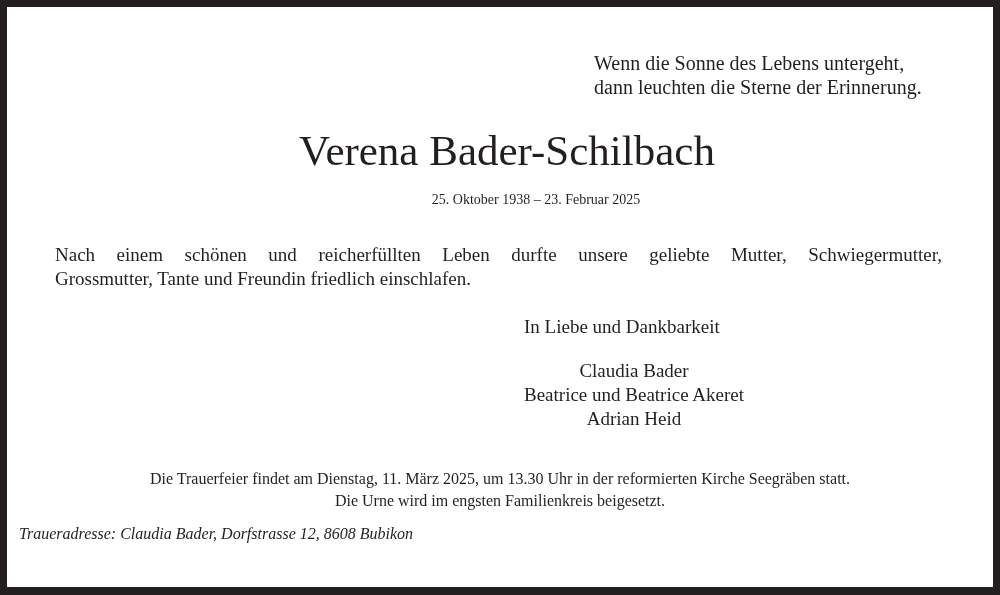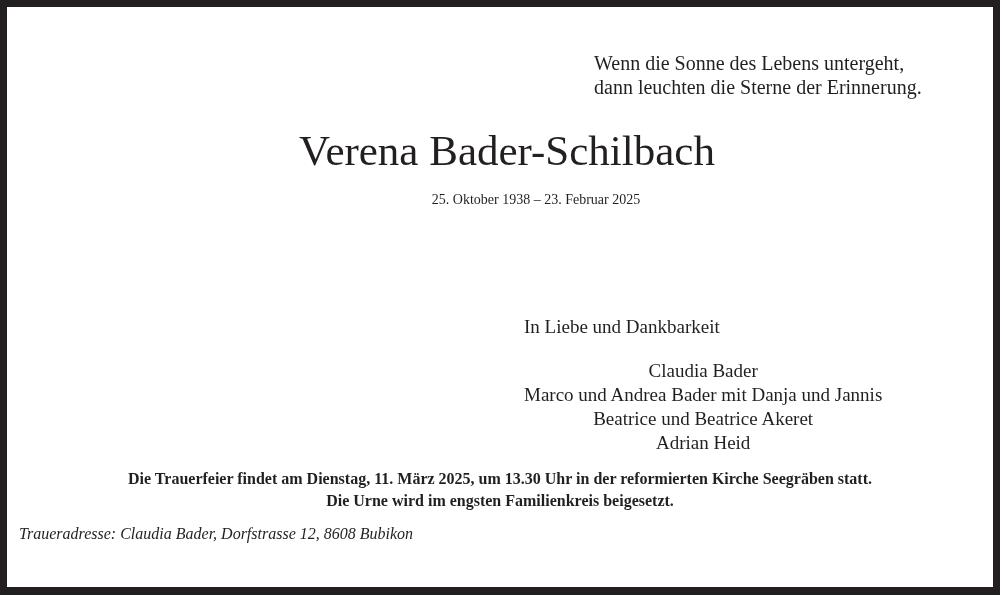--- a/index.html
+++ b/index.html
@@ -91,21 +91,20 @@
       left: 0;
       width: 986px;
       top: 461px;
       text-align: center;
       font-size: 16px;
       line-height: 22px;
       white-space: nowrap;
     }
     .ceremony span {
       display: block;
-      font-weight: bold;
     }
     .address {
       position: absolute;
       left: 12px;
       width: 986px;
       top: 516px;
       font-size: 16px;
       line-height: 22px;
       white-space: nowrap;
       font-style: italic;
@@ -118,25 +117,28 @@
 
   <div class="motto">
     <div>Wenn die Sonne des Lebens untergeht,</div>
     <div>dann leuchten die Sterne der Erinnerung.</div>
   </div>
 
   <div class="name">Verena Bader-Schilbach</div>
 
   <div class="dates">25. Oktober 1938 – 23. Februar 2025</div>
 
+  <div class="body-text">
+    <span class="line1">Nach einem schönen und reicherfüllten Leben durfte unsere geliebte Mutter, Schwiegermutter,</span>
+    <span class="line2">Grossmutter, Tante und Freundin friedlich einschlafen.</span>
+  </div>
 
   <div class="mourners">
     <span class="intro">In Liebe und Dankbarkeit</span>
     <span class="person">Claudia Bader</span>
-    <span class="person">Marco und Andrea Bader mit Danja und Jannis</span>
     <span class="person">Beatrice und Beatrice Akeret</span>
     <span class="person">Adrian Heid</span>
   </div>
 
   <div class="ceremony">
     <span>Die Trauerfeier findet am Dienstag, 11. März 2025, um 13.30 Uhr in der reformierten Kirche Seegräben statt.</span>
     <span>Die Urne wird im engsten Familienkreis beigesetzt.</span>
   </div>
 
   <div class="address">Traueradresse: Claudia Bader, Dorfstrasse 12, 8608 Bubikon</div>

